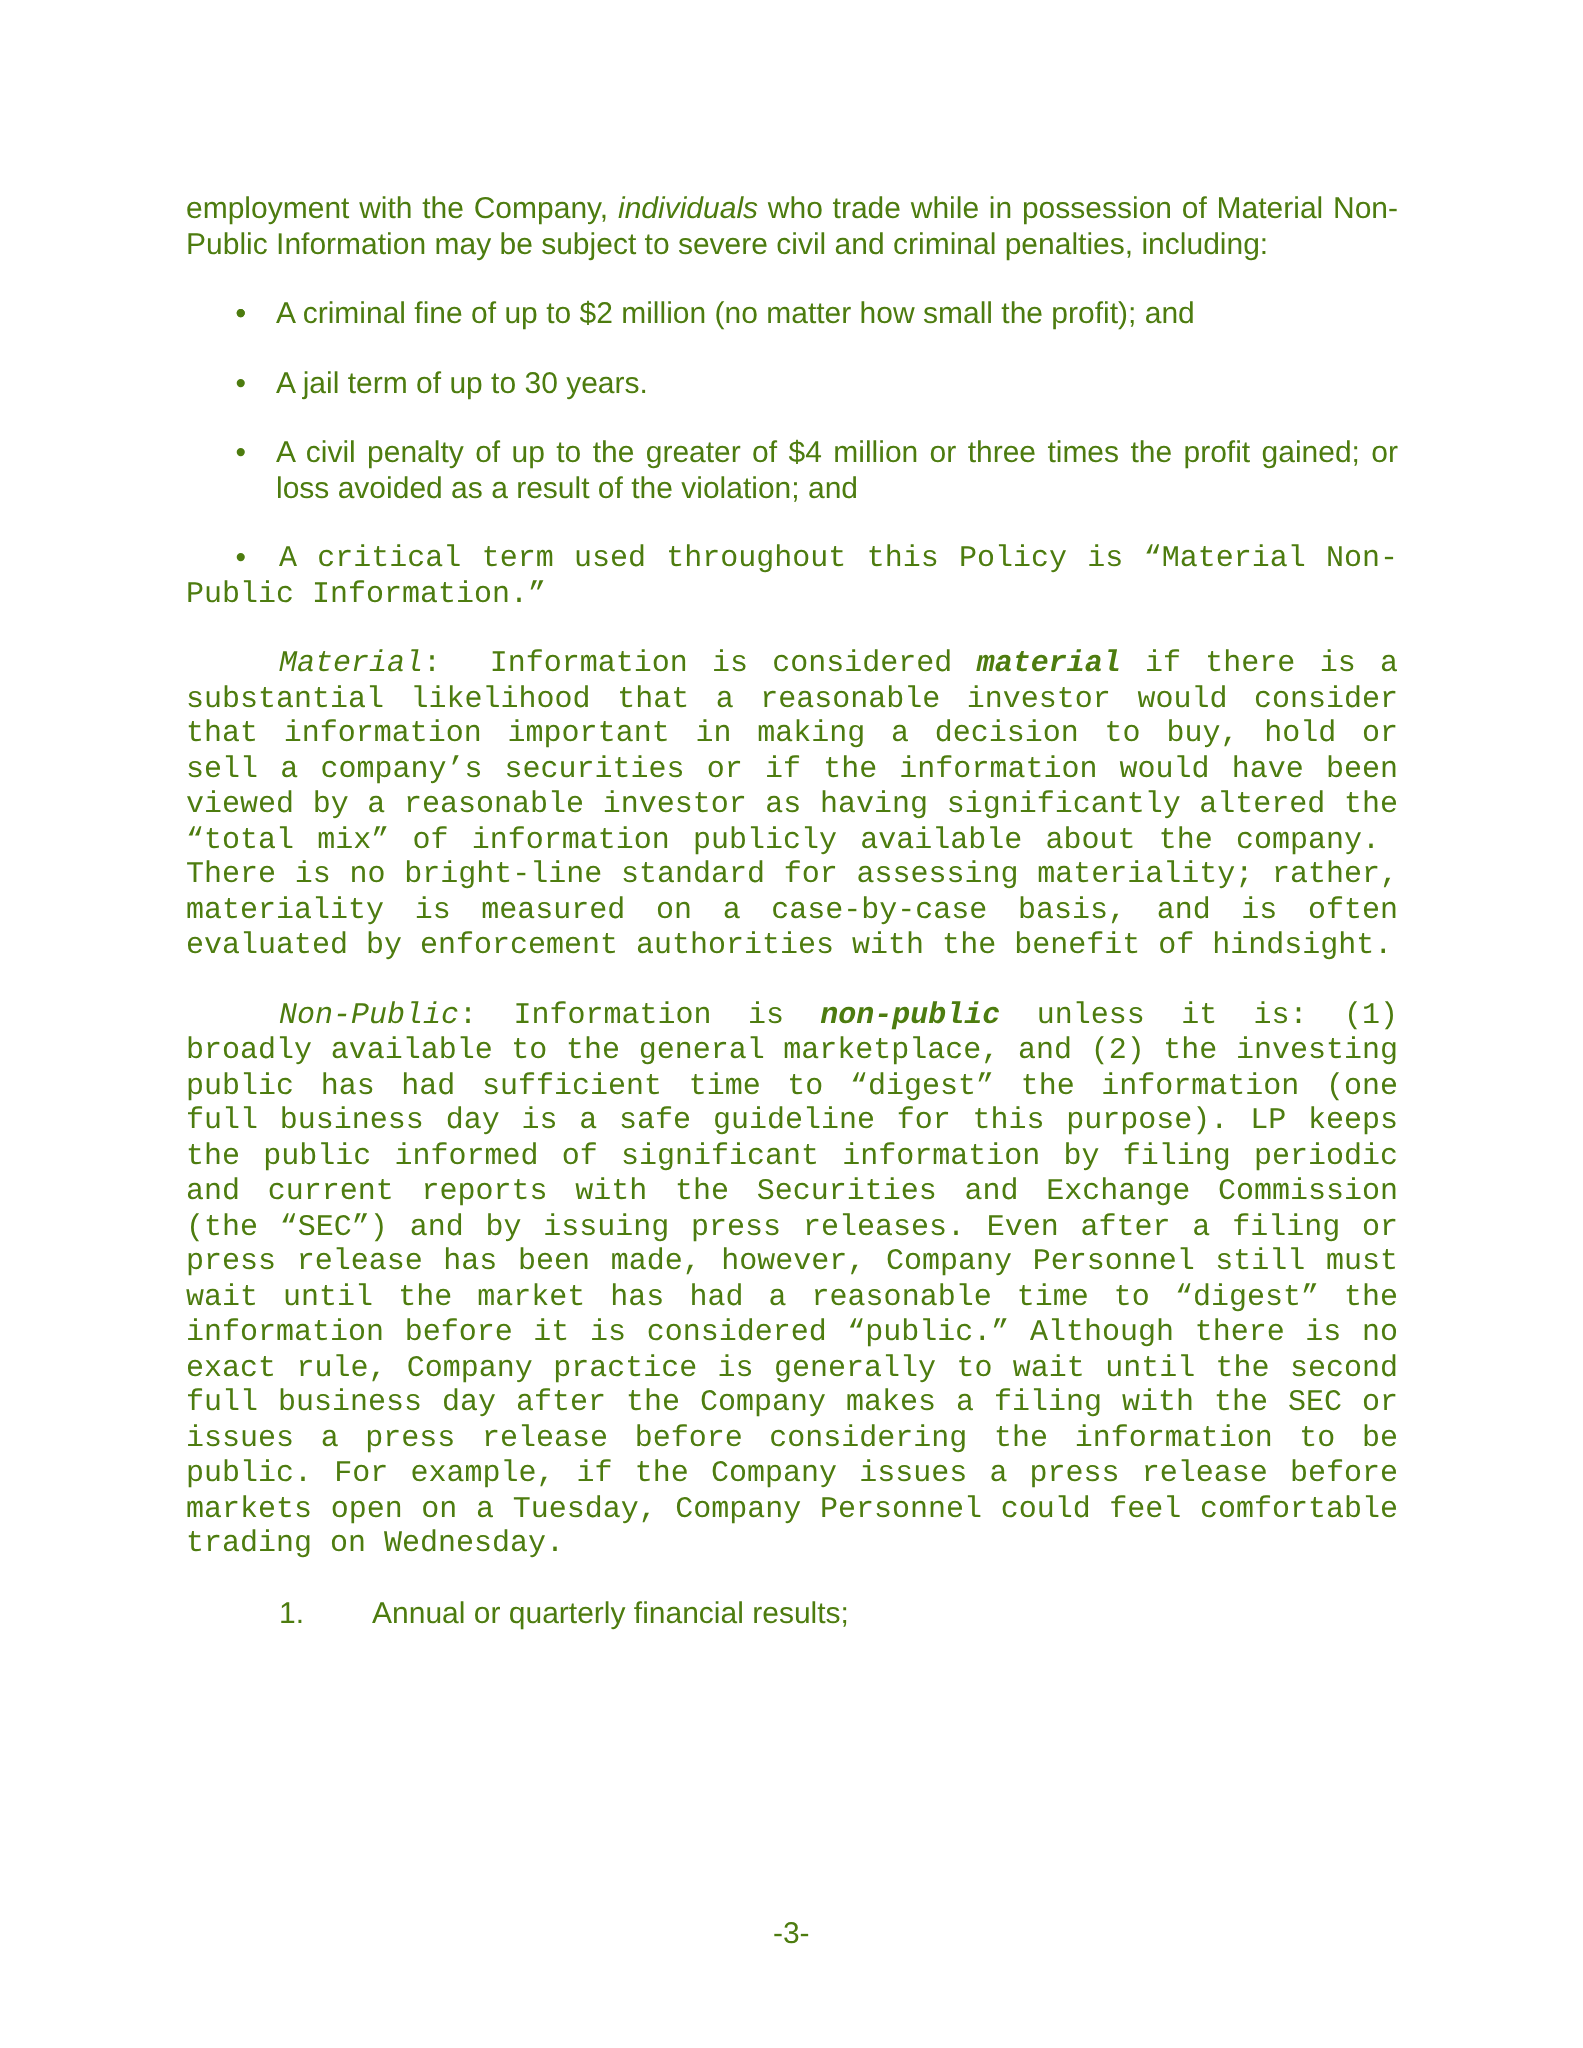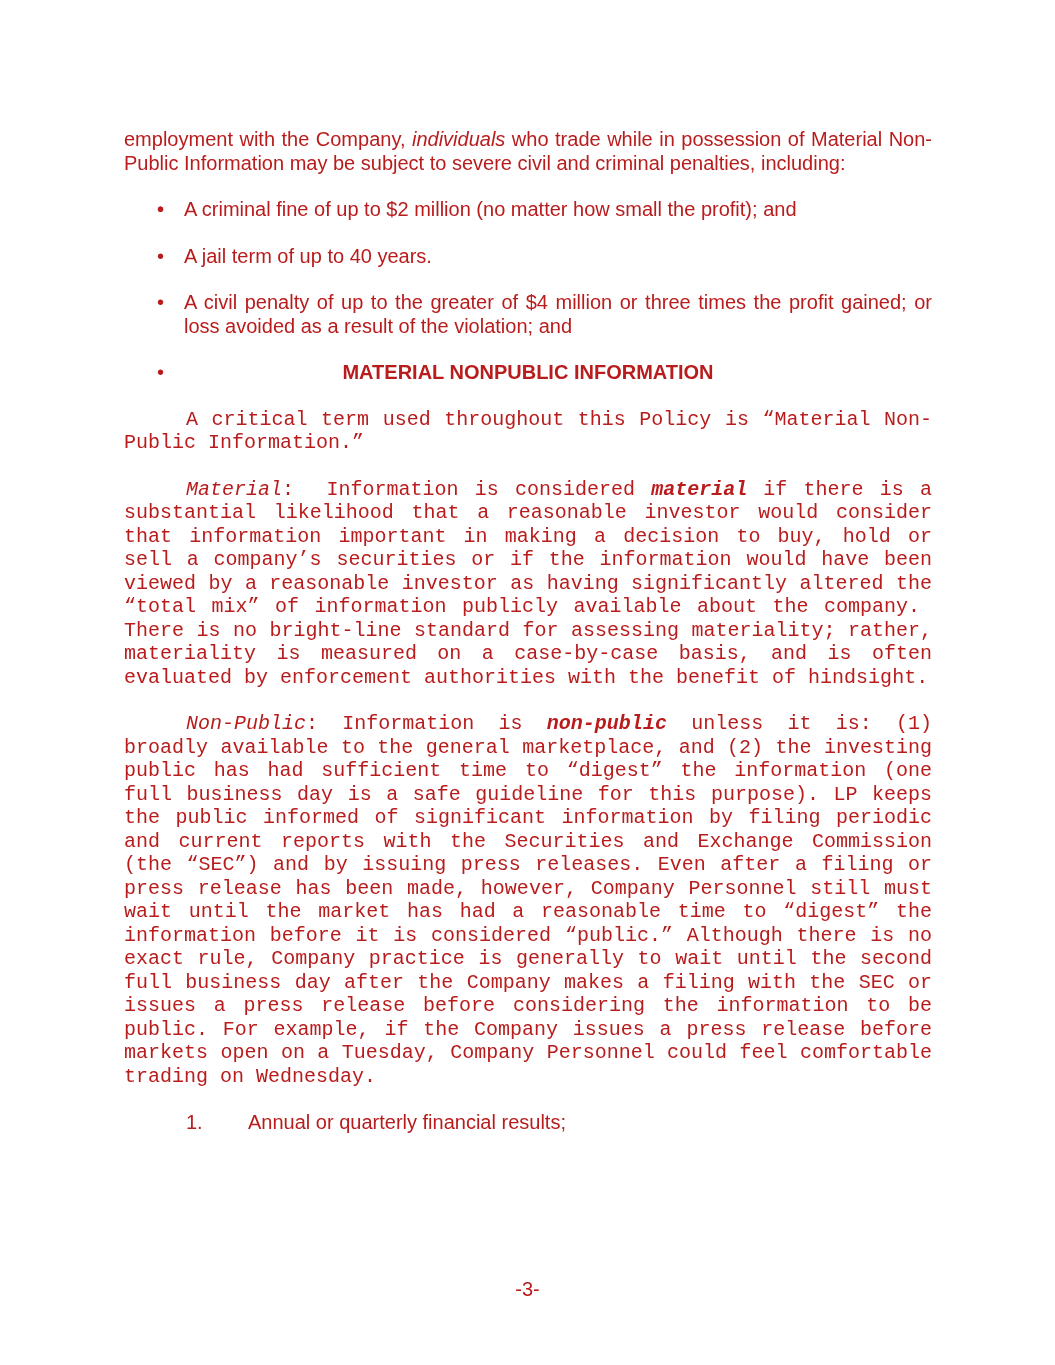--- a/index.html
+++ b/index.html
@@ -1,21 +1,21 @@
 <!DOCTYPE html>
 <html><head>
 <meta charset="utf-8">
 <style>
   html, body { margin: 0; padding: 0; background: #ffffff; }
   .page {
     position: relative;
     width: 1055px;
     height: 1304px;
     background: #ffffff;
-    color: #b91c1c;
+    color: #4d7c0f;
     font-family: "Liberation Sans", sans-serif;
     overflow: hidden;
   }
   .content {
     position: absolute;
     left: 124px;
     top: 128px;
     width: 808px;
     font-size: 20px;
     line-height: 23.5px;
@@ -61,23 +61,22 @@
   }
 </style>
 </head>
 <body>
 
 <div class="page">
   <div class="content" id="doc-content">
       <p class="para"><span>employment with the Company, </span><span class="i">individuals</span><span> who trade while in possession of Material Non-Public Information may be subject to severe civil and criminal penalties, including:</span></p>
       <div class="bullet"><span class="marker">•</span></div>
       <div class="bullet"><span class="marker">•</span><span>A criminal fine of up to $2 million (no matter how small the profit); and</span></div>
-      <div class="bullet"><span class="marker">•</span><span>A jail term of up to 40 years.</span></div>
+      <div class="bullet"><span class="marker">•</span><span>A jail term of up to 30 years.</span></div>
       <div class="bullet"><span class="marker">•</span><span>A civil penalty of up to the greater of $4 million or three times the profit gained; or loss avoided as a result of the violation; and</span></div>
       <div class="bullet"><span class="marker">•</span></div>
-      <div class="heading">MATERIAL NONPUBLIC INFORMATION</div>
       <p class="para indent"><span>A critical term used throughout this Policy is “Material Non-Public Information.”</span></p>
       <p class="para indent"><span class="i">Material</span><span>:&nbsp; Information is considered </span><span class="i b">material</span><span> if there is a substantial likelihood that a reasonable investor would consider that information important in making a decision to buy, hold or sell a company’s securities or if the information would have been viewed by a reasonable investor as having significantly altered the “total mix” of information publicly available about the company.&nbsp; There is no bright-line standard for assessing materiality; rather, materiality is measured on a case-by-case basis, and is often evaluated by enforcement authorities with the benefit of hindsight.</span></p>
       <p class="para indent"><span class="i">Non-Public</span><span>: Information is </span><span class="i b">non-public</span><span> unless it is: (1) broadly available to the general marketplace, and (2) the investing public has had sufficient time to “digest” the information (one full business day is a safe guideline for this purpose). LP keeps the public informed of significant information by filing periodic and current reports with the Securities and Exchange Commission (the “SEC”) and by issuing press releases. Even after a filing or press release has been made, however, Company Personnel still must wait until the market has had a reasonable time to “digest” the information before it is considered “public.” Although there is no exact rule, Company practice is generally to wait until the second full business day after the Company makes a filing with the SEC or issues a press release before considering the information to be public. For example, if the Company issues a press release before markets open on a Tuesday, Company Personnel could feel comfortable trading on Wednesday.</span></p>
       <div class="numbered"><span class="num">1.</span><span>Annual or quarterly financial results;</span></div>
     </div>
   <div class="footer">-3-</div>
 </div>
 
 </body></html>

